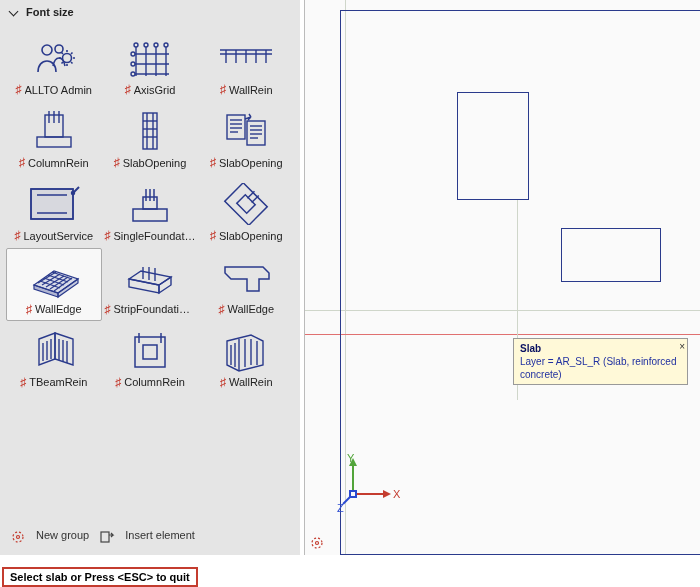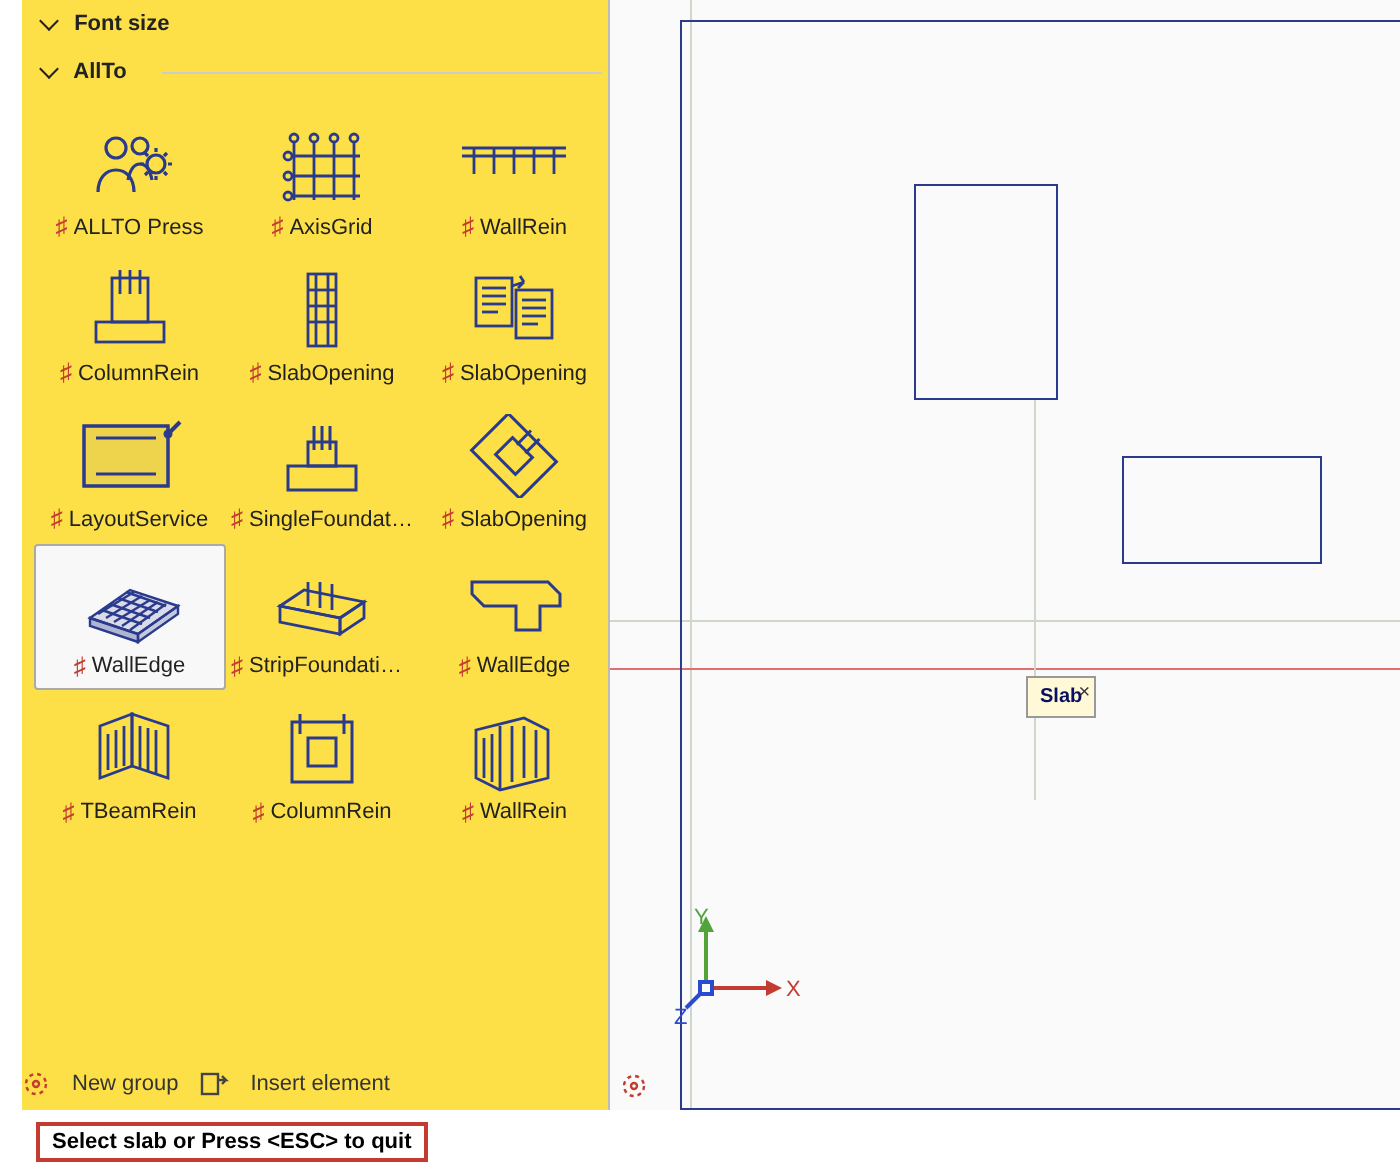--- a/index.html
+++ b/index.html
@@ -11,22 +11,21 @@
     background: #fff;
     position: relative;
     overflow: hidden;
   }
 
   .panel-left {
     position: absolute;
     left: 0; top: 0;
     width: 300px;
     height: 555px;
-    background: #fde047;
-    margin-left: 11px;
+    background: #e5e5e5;
   }
 
   .section-header {
     padding: 6px 10px;
     font-weight: bold;
     color: #222;
     position: relative;
   }
   .section-header .expander {
     display: inline-block;
@@ -92,35 +91,35 @@
     max-width: 82px;
   }
 
   .panel-footer {
     position: absolute;
     left: 0;
     width: 300px;
     bottom: 32px;
     height: 26px;
     display: flex;
-    align-items: center;
+    align-items: flex-start;
     gap: 10px;
     padding-left: 10px;
     color: #333;
   }
   .gear-icon-svg { flex-shrink: 0; }
 
   .status-bar {
     position: absolute;
     left: 0; bottom: 0;
     width: 576px;
     height: 26px;
     display: flex;
-    align-items: flex-start;
-    padding-left: 16px;
+    align-items: flex-end;
+    padding-left: 0;
   }
   .status-highlight {
     border: 2px solid #c43c2f;
     padding: 2px 6px;
     font-weight: bold;
     margin-left: 2px;
   }
 
   .viewport {
     position: absolute;
@@ -167,42 +166,37 @@
 </head>
 <body>
 
 <div class="panel-left">
 
   <div class="section-header">
     <span class="expander"></span>
     <span>Font size</span>
   </div>
 
-  <div class="section-header">
-    <span class="expander"></span>
-    <span>AllTo</span>
-    <span class="section-line"></span>
-  </div>
 
   <div class="tool-grid">
 
     <div class="tool-item">
       <div class="tool-icon">
         <svg width="50" height="40" viewBox="0 0 50 40" fill="none" stroke="#2a3a8c" stroke-width="1.6">
           <circle cx="18" cy="12" r="5"></circle>
             <path d="M9 34c0-7 4-11 9-11s9 4 9 11"></path>
           <circle cx="30" cy="11" r="4"></circle>
             <path d="M24 28c1-5 3-8 6-8s5 3 6 8"></path>
           <circle cx="38" cy="20" r="4.5"></circle>
           <path d="M38 14v-2M38 28v-2M32 20h-2M46 20h-2M34 16l-1.5-1.5M42 24l1.5 1.5M42 16l1.5-1.5M34 24l-1.5 1.5"></path>
         </svg>
       </div>
       <div class="tool-caption-row">
         <span class="red-glyph">♯</span>
-        <span class="tool-label">ALLTO Press</span>
+        <span class="tool-label">ALLTO Admin</span>
       </div>
     </div>
 
     <div class="tool-item">
       <div class="tool-icon">
         <svg width="50" height="40" viewBox="0 0 50 40" fill="none" stroke="#2a3a8c" stroke-width="1.4">
           <circle cx="11" cy="7" r="2"></circle>
             <circle cx="21" cy="7" r="2"></circle>
             <circle cx="31" cy="7" r="2"></circle>
             <circle cx="41" cy="7" r="2"></circle>
@@ -475,20 +469,21 @@
   <div class="axis-red" style="top:334px; left:0; width:396px;"></div>
   <div class="axis-v" style="left:212px; top:200px; height:200px; background:#cfd6ca;"></div>
 
   <div class="slab-rect" style="left:35px; top:10px; width:361px; height:545px;"></div>
   <div class="slab-rect" style="left:152px; top:92px;  width:72px; height:108px;"></div>
   <div class="slab-rect" style="left:256px; top:228px; width:100px; height:54px;"></div>
 
   <div class="tooltip" style="left:208px; top:338px;">
     <span class="tooltip-x">×</span>
     <b>Slab</b><br>
+    <span>Layer = AR_SL_R (Slab, reinforced concrete)</span>
   </div>
 
   <svg class="viewport-gear" width="16" height="16" viewBox="0 0 16 16" stroke="#c43c2f" fill="none" stroke-width="1.2">
     <circle cx="8" cy="8" r="5" stroke-dasharray="2 2"></circle>
       <circle cx="8" cy="8" r="1.5"></circle>
   </svg>
 </div>
 
 <svg class="ucs" viewBox="0 0 64 64">
   <line x1="16" y1="40" x2="16" y2="8" stroke="#52a43a" stroke-width="2"></line>

